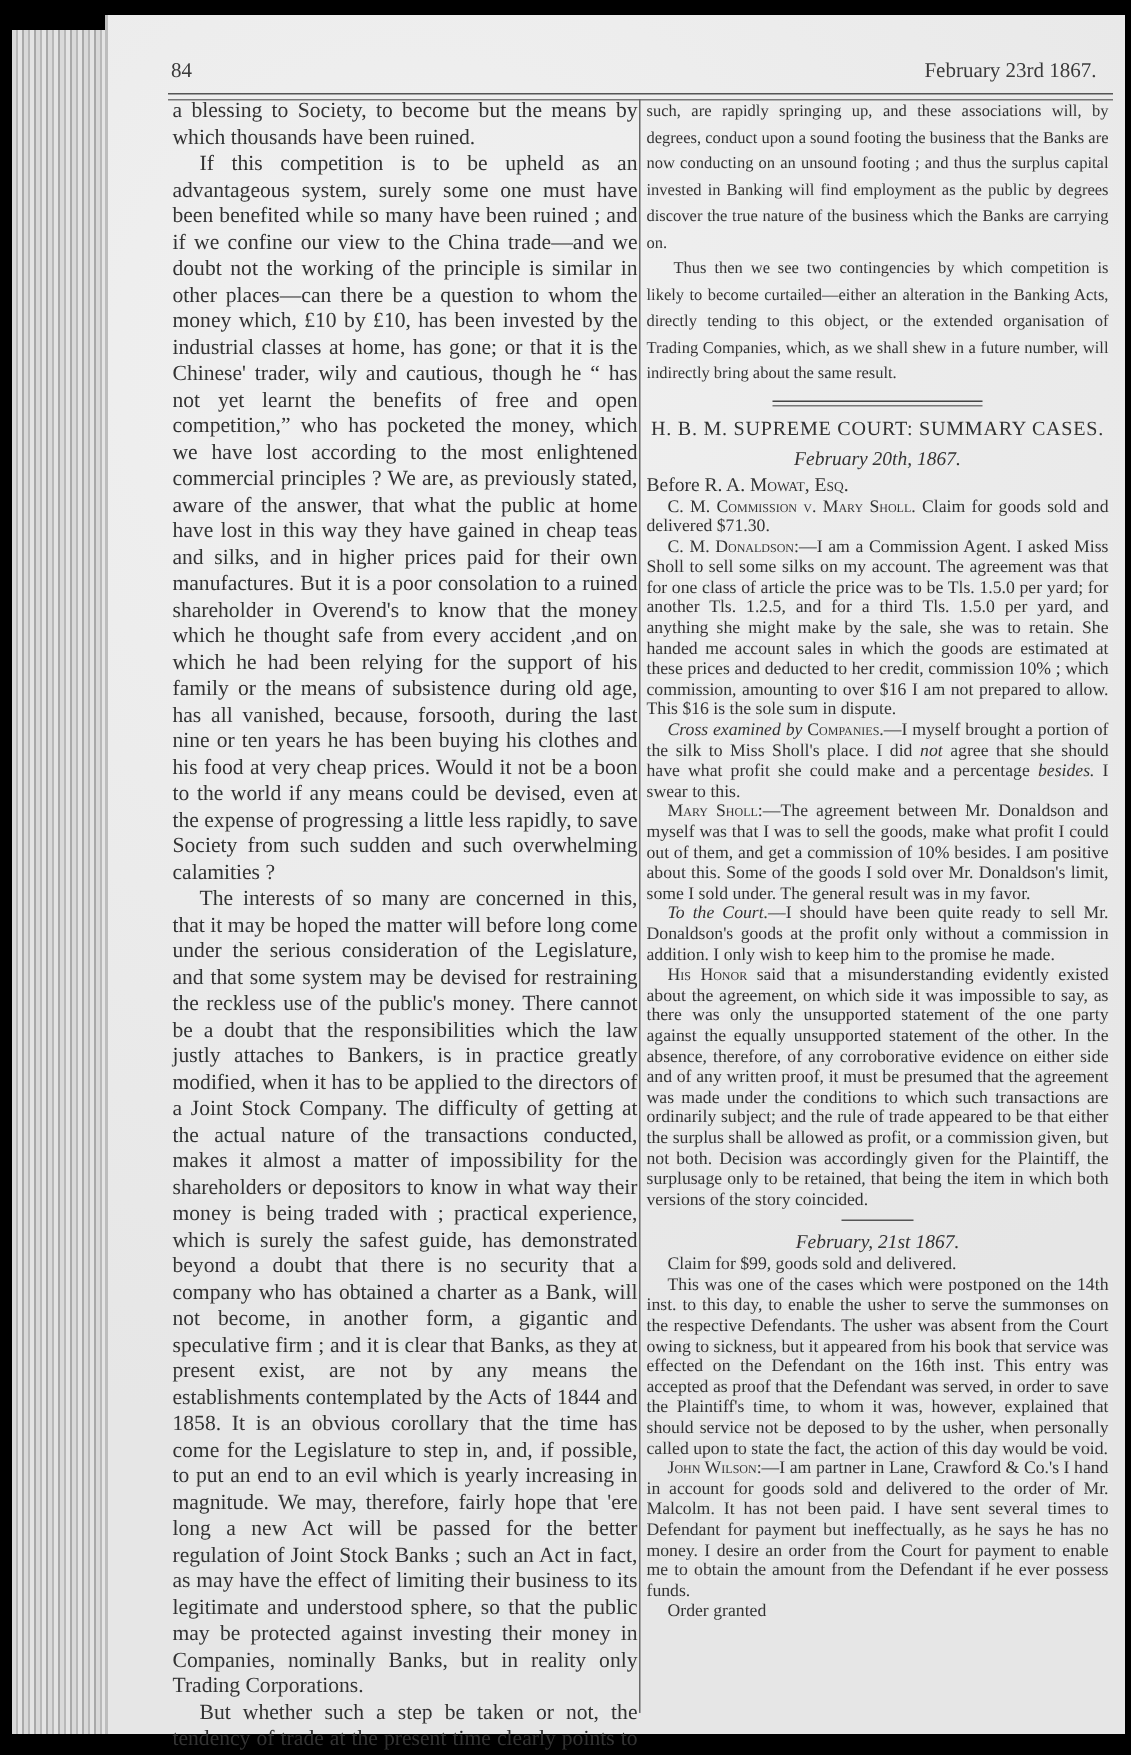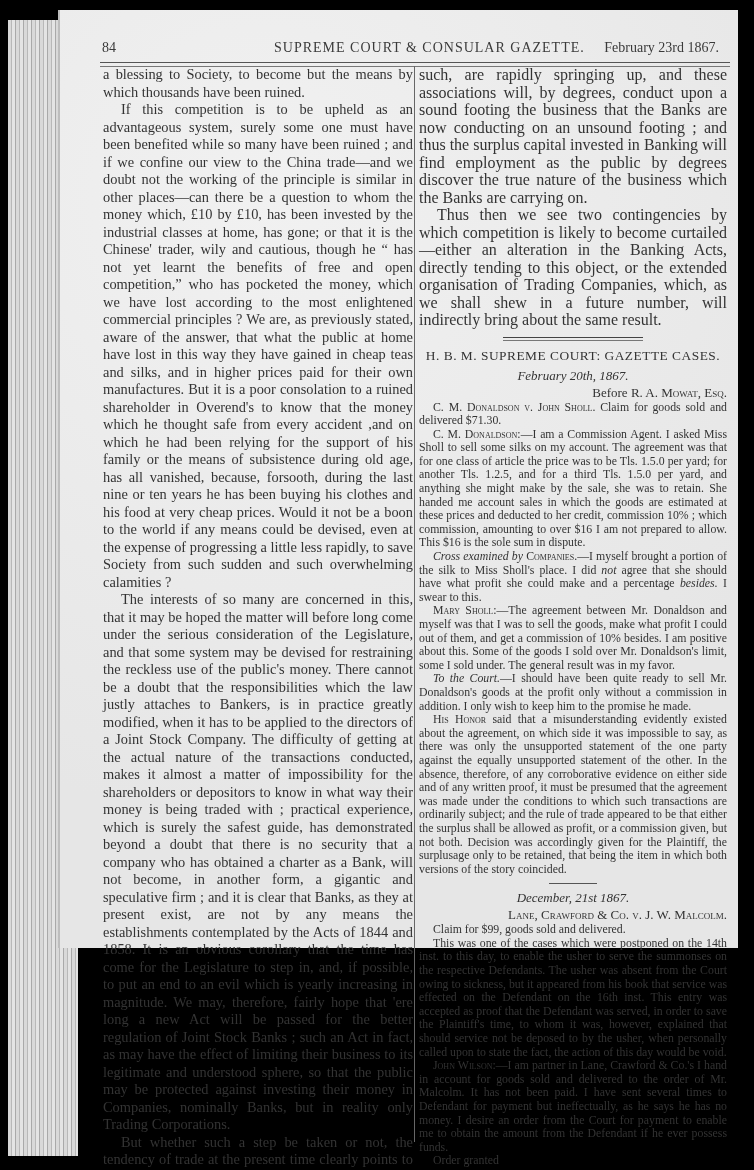--- a/index.html
+++ b/index.html
@@ -5,21 +5,21 @@
   html, body { margin:0; padding:0; }
   body {
     width:754px; height:1170px; background:#000; position:relative; overflow:hidden;
     font-family:"DejaVu Serif", "Liberation Serif", serif;
   }
   .page-stack {
     position:absolute; left:8px; top:20px; width:70px; height:1136px;
     background:repeating-linear-gradient(90deg,#d9d9d9 0,#d9d9d9 3px,#b8b8b8 3px,#b8b8b8 4px,#e4e4e4 4px,#e4e4e4 7px,#a9a9a9 7px,#a9a9a9 8px);
   }
   .page {
-    position:absolute; left:58px; top:10px; width:678px; height:938px;
+    position:absolute; left:70px; top:10px; width:678px; height:1146px;
     background:#ececec;
     background-image:radial-gradient(circle at 30% 20%, #f1f1f1 0, #e6e6e6 70%);
     border-left:2px solid #bdbdbd;
   }
   .running-head {
     position:absolute; left:42px; top:30px; width:622px; height:18px;
     font-family:"Liberation Serif", serif; font-size:14px; color:#3a3a3a;
   }
   .folio { position:absolute; left:0; top:0; }
   .title { position:absolute; left:172px; top:0; letter-spacing:1px; }
@@ -31,75 +31,74 @@
   .column {
     position:absolute; top:56px;
     font-family:"Liberation Serif", serif; color:#333;
     text-align:justify; hyphens:manual;
   }
   .col-left { left:43px; width:310px; font-size:14.4px; line-height:17.5px; }
   .col-right { left:359px; width:308px; }
   .col-divider {
     position:absolute; left:354px; top:56px; width:1px; height:1076px; background:#666;
   }
-  .col-right .essay { font-size:16px; line-height:17.5px; }
+  .col-right .essay { font-size:11px; line-height:17.5px; }
   p { margin:0; text-indent:18px; }
   p.noindent { text-indent:0; }
   .short-rule { width:140px; height:2px; margin:8px auto 6px; border-top:1px solid #444; border-bottom:1px solid #777; }
   .tiny-rule { width:48px; height:1px; margin:7px auto 5px; background:#555; }
   .section-head { text-align:center; font-size:13.4px; letter-spacing:0.5px; line-height:18px; margin:2px 0 2px; }
   .case-date { text-align:center; font-style:italic; font-size:13.4px; line-height:17px; }
-  .before { text-align:right; font-size:13.4px; line-height:17px; }
+  .before { text-align:left; font-size:13.4px; line-height:17px; }
   .sc { font-variant:small-caps; }
   .court { font-size:11.8px; line-height:13.6px; }
   .court p { text-indent:14px; }
   .court .case-date, .court .before { font-size:13px; line-height:17px; text-indent:0; }
   em { font-style:italic; }
   .lastline { text-align-last:justify; }
 </style>
 </head>
 <body>
 
 <div class="page-stack"></div>
 
 <div class="page">
 
   <div class="running-head">
     <span class="folio">84</span>
-    <span class="title">SUPREME COURT &amp; CONSULAR GAZETTE.</span>
     <span class="date">February 23rd 1867.</span>
   </div>
   <div class="rule-top"></div>
 
   <div class="column col-left">
     <p class="noindent">a blessing to Society, to become but the means by which thousands have been ruined.</p>
     <p>If this competition is to be upheld as an advantageous system, surely some one must have been benefited while so many have been ruined ; and if we confine our view to the China trade—and we doubt not the working of the principle is similar in other places—can there be a question to whom the money which, £10 by £10, has been invested by the industrial classes at home, has gone; or that it is the Chinese' trader, wily and cautious, though he “ has not yet learnt the benefits of free and open competition,” who has pocketed the money, which we have lost according to the most enlightened commercial principles ? We are, as previously stated, aware of the answer, that what the public at home have lost in this way they have gained in cheap teas and silks, and in higher prices paid for their own manufactures. But it is a poor consolation to a ruined shareholder in Overend's to know that the money which he thought safe from every accident ,and on which he had been relying for the support of his family or the means of subsistence during old age, has all vanished, because, forsooth, during the last nine or ten years he has been buying his clothes and his food at very cheap prices. Would it not be a boon to the world if any means could be devised, even at the expense of progressing a little less rapidly, to save Society from such sudden and such overwhelming calamities ?</p>
     <p>The interests of so many are concerned in this, that it may be hoped the matter will before long come under the serious consideration of the Legislature, and that some system may be devised for restraining the reckless use of the public's money. There cannot be a doubt that the responsibilities which the law justly attaches to Bankers, is in practice greatly modified, when it has to be applied to the directors of a Joint Stock Company. The difficulty of getting at the actual nature of the transactions conducted, makes it almost a matter of impossibility for the shareholders or depositors to know in what way their money is being traded with ; practical experience, which is surely the safest guide, has demonstrated beyond a doubt that there is no security that a company who has obtained a charter as a Bank, will not become, in another form, a gigantic and speculative firm ; and it is clear that Banks, as they at present exist, are not by any means the establishments contemplated by the Acts of 1844 and 1858. It is an obvious corollary that the time has come for the Legislature to step in, and, if possible, to put an end to an evil which is yearly increasing in magnitude. We may, therefore, fairly hope that 'ere long a new Act will be passed for the better regulation of Joint Stock Banks ; such an Act in fact, as may have the effect of limiting their business to its legitimate and understood sphere, so that the public may be protected against investing their money in Companies, nominally Banks, but in reality only Trading Corporations.</p>
     <p class="lastline">But whether such a step be taken or not, the tendency of trade at the present time clearly points to a change of great importance, which will have the effect of modifying the competition which has found its way into Banking, and which underlies the unsoundness of modern commerce. Trading Companies, recognised as</p>
   </div>
 
   <div class="col-divider"></div>
 
   <div class="column col-right">
     <div class="essay">
       <p class="noindent">such, are rapidly springing up, and these associations will, by degrees, conduct upon a sound footing the business that the Banks are now conducting on an unsound footing ; and thus the surplus capital invested in Banking will find employment as the public by degrees discover the true nature of the business which the Banks are carrying on.</p>
       <p>Thus then we see two contingencies by which competition is likely to become curtailed—either an alteration in the Banking Acts, directly tending to this object, or the extended organisation of Trading Companies, which, as we shall shew in a future number, will indirectly bring about the same result.</p>
     </div>
 
     <div class="short-rule"></div>
-    <div class="section-head">H. B. M. SUPREME COURT: GAZETTE CASES.</div>
+    <div class="section-head">H. B. M. SUPREME COURT: SUMMARY CASES.</div>
 
     <div class="court">
       <div class="case-date">February 20th, 1867.</div>
       <div class="before">
         <span>Before R. A.</span>
         <span class="sc">Mowat, Esq.</span>
       </div>
       <p>
-        <span class="sc">C. M. Donaldson v. John Sholl.</span>
+        <span class="sc">C. M. Commission v. Mary Sholl.</span>
         <span>Claim for goods sold and delivered $71.30.</span>
       </p>
       <p>
         <span class="sc">C. M. Donaldson:</span><span>—I am a Commission Agent. I asked Miss Sholl to sell some silks on my account. The agreement was that for one class of article the price was to be Tls. 1.5.0 per yard; for another Tls. 1.2.5, and for a third Tls. 1.5.0 per yard, and anything she might make by the sale, she was to retain. She handed me account sales in which the goods are estimated at these prices and deducted to her credit, commission 10% ; which commission, amounting to over $16 I am not prepared to allow. This $16 is the sole sum in dispute.</span>
       </p>
       <p>
         <em>Cross examined by</em>
         <span class="sc">Companies.</span><span>—I myself brought a portion of the silk to Miss Sholl's place. I did</span>
         <em>not</em>
         <span>agree that she should have what profit she could make and a percentage</span>
@@ -112,22 +111,21 @@
       <p>
         <em>To the Court.</em><span>—I should have been quite ready to sell Mr. Donaldson's goods at the profit only without a commission in addition. I only wish to keep him to the promise he made.</span>
       </p>
       <p>
         <span class="sc">His Honor</span>
         <span>said that a misunderstanding evidently existed about the agreement, on which side it was impossible to say, as there was only the unsupported statement of the one party against the equally unsupported statement of the other. In the absence, therefore, of any corroborative evidence on either side and of any written proof, it must be presumed that the agreement was made under the conditions to which such transactions are ordinarily subject; and the rule of trade appeared to be that either the surplus shall be allowed as profit, or a commission given, but not both. Decision was accordingly given for the Plaintiff, the surplusage only to be retained, that being the item in which both versions of the story coincided.</span>
       </p>
 
       <div class="tiny-rule"></div>
 
-      <div class="case-date">December, 21st 1867.</div>
-      <div class="before sc">Lane, Crawford &amp; Co. v. J. W. Malcolm.</div>
+      <div class="case-date">February, 21st 1867.</div>
       <p>Claim for $99, goods sold and delivered.</p>
       <p>This was one of the cases which were postponed on the 14th inst. to this day, to enable the usher to serve the summonses on the respective Defendants. The usher was absent from the Court owing to sickness, but it appeared from his book that service was effected on the Defendant on the 16th inst. This entry was accepted as proof that the Defendant was served, in order to save the Plaintiff's time, to whom it was, however, explained that should service not be deposed to by the usher, when personally called upon to state the fact, the action of this day would be void.</p>
       <p>
         <span class="sc">John Wilson:</span><span>—I am partner in Lane, Crawford &amp; Co.'s I hand in account for goods sold and delivered to the order of Mr. Malcolm. It has not been paid. I have sent several times to Defendant for payment but ineffectually, as he says he has no money. I desire an order from the Court for payment to enable me to obtain the amount from the Defendant if he ever possess funds.</span>
       </p>
       <p>Order granted</p>
     </div>
   </div>
 </div>
 

